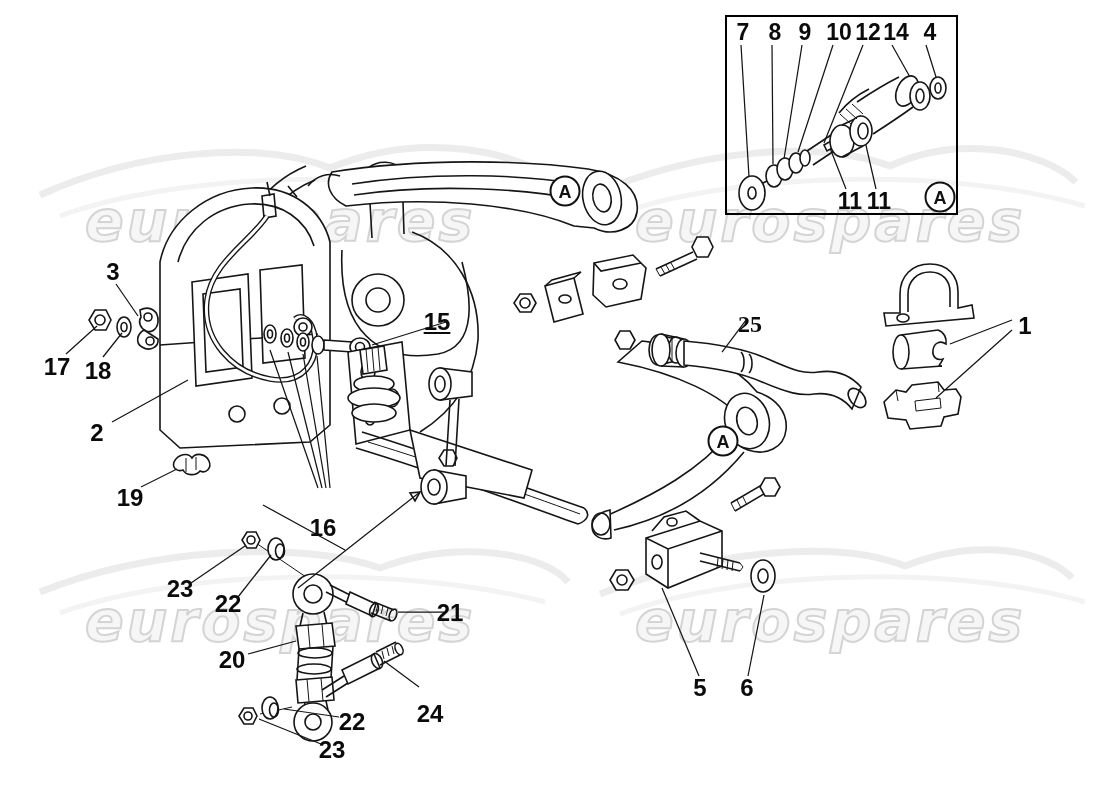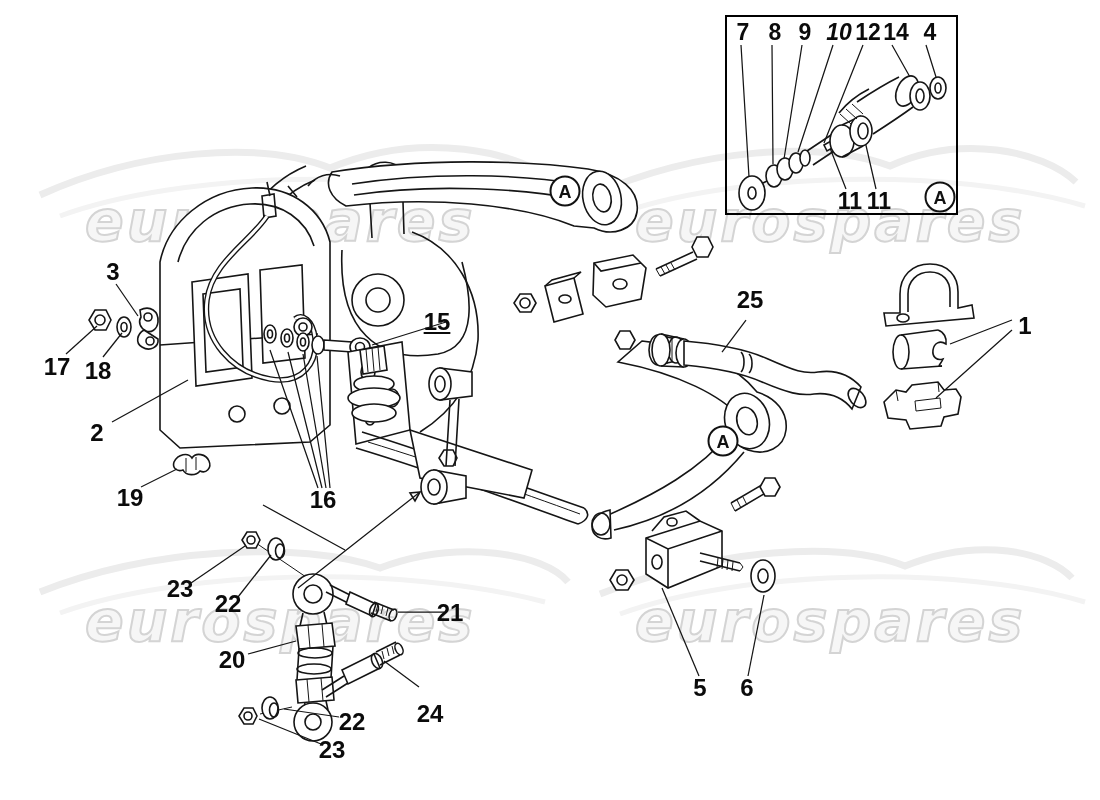--- a/index.html
+++ b/index.html
@@ -275,23 +275,23 @@
       <path class="ld" d="M263,505 L345,550 M420,492 L298,588"></path>
       <path d="M420,492 L410,493 L415,501 Z" fill="#151515" stroke="none"></path>
     </g>
   </svg>
 
   <div class="pl" style="left:113px;top:272px;">3</div>
   <div class="pl" style="left:57px;top:367px;">17</div>
   <div class="pl" style="left:98px;top:371px;text-align:right;">18</div>
   <div class="pl" style="left:97px;top:433px;">2</div>
   <div class="pl" style="left:130px;top:498px;text-align:right;">19</div>
-  <div class="pl" style="left:323px;top:500px;text-align:center;">16</div>
+  <div class="pl" style="left:323px;top:528px;text-align:center;">16</div>
   <div class="pl" style="left:437px;top:322px;text-decoration:underline;">15</div>
-  <div class="pl" style="left:750px;top:300px;">25</div>
+  <div class="pl" style="left:750px;top:324px;font-family:Liberation Serif, serif;">25</div>
   <div class="pl" style="left:1025px;top:326px;">1</div>
   <div class="pl" style="left:700px;top:688px;">5</div>
   <div class="pl" style="left:747px;top:688px;">6</div>
   <div class="pl" style="left:180px;top:589px;">23</div>
   <div class="pl" style="left:228px;top:604px;">22</div>
   <div class="pl" style="left:232px;top:660px;">20</div>
   <div class="pl" style="left:450px;top:613px;">21</div>
   <div class="pl" style="left:430px;top:694px;margin-top:20px;">24</div>
   <div class="pl" style="left:352px;top:722px;">22</div>
   <div class="pl" style="left:332px;top:750px;">23</div>
@@ -325,21 +325,21 @@
         <ellipse class="wf" cx="180" cy="74" rx="10" ry="16" transform="rotate(25 180 74)"></ellipse>
         <ellipse class="wf" cx="193" cy="79" rx="10" ry="14"></ellipse>
         <ellipse cx="193" cy="79" rx="4" ry="7"></ellipse>
         <ellipse class="wf" cx="211" cy="71" rx="8" ry="11"></ellipse>
         <ellipse cx="211" cy="71" rx="3" ry="5"></ellipse>
       </g>
     </svg>
     <div class="pl" style="left:16px;top:15px;">7</div>
     <div class="pl" style="left:48px;top:15px;">8</div>
     <div class="pl" style="left:78px;top:15px;">9</div>
-    <div class="pl" style="left:112px;top:15px;font-style:italic;">10</div>
+    <div class="pl" style="left:112px;top:15px;">10</div>
     <div class="pl" style="left:141px;top:15px;">12</div>
     <div class="pl" style="left:169px;top:15px;">14</div>
     <div class="pl" style="left:203px;top:15px;">4</div>
     <div class="pl" style="left:123px;top:184px;">11</div>
     <div class="pl" style="left:152px;top:184px;">11</div>
     <div class="vm" style="left:213px;top:180px;">A</div>
   </div>
 
 </div>
 

